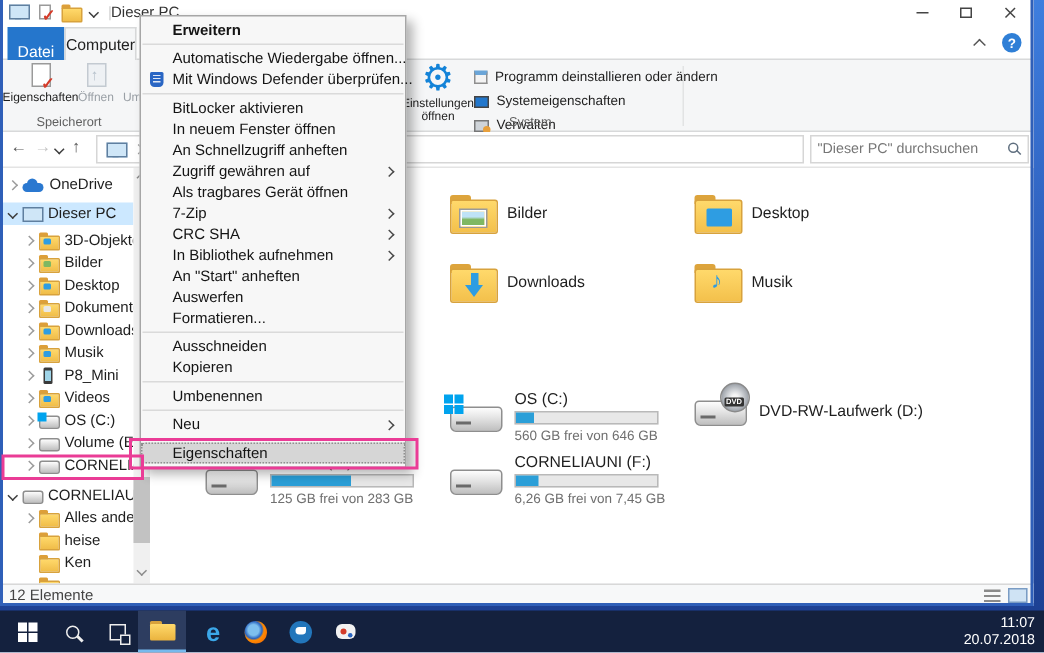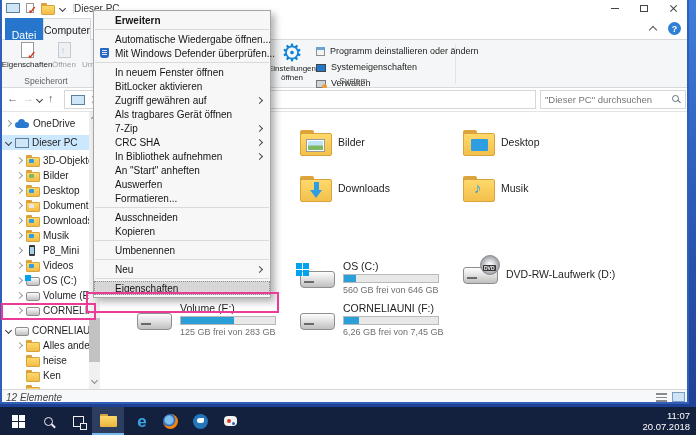--- a/index.html
+++ b/index.html
@@ -133,21 +133,21 @@
   .dico::after { content:""; position:absolute; left:5px; top:16px; width:10px; height:2px; background:#6a6a6a; }
   .winlogo { position:absolute; left:-3px; top:-2px; z-index:2; }
   .winlogo i { position:absolute; width:6px; height:6px; background:#00a3ee;
     box-shadow:7px 0 0 #00a3ee, 0 7px 0 #00a3ee, 7px 7px 0 #00a3ee; }
   .disc { position:absolute; right:-2px; top:-6px; width:20px; height:20px; border-radius:50%; z-index:2;
     background:radial-gradient(circle,#f5f5f5 15%,#cfd2d6 40%,#9fa4ab 70%,#e8e8e8 100%); border:1px solid #8a8a8a; }
   .disc::after { content:"DVD"; position:absolute; left:2px; bottom:3px; font-size:5px; font-weight:bold; background:#333; color:#fff; padding:0 1px; border-radius:1px; }
 
   
   .statusbar { position:absolute; left:0; top:389px; width:689px; height:15px; background:#f7f8f9; border-top:1px solid #d8d8d8; }
-  .scount { position:absolute; left:6px; top:2px; font-size:10px; color:#444;font-style:italic; }
+  .scount { position:absolute; left:6px; top:2px; font-size:10px; color:#444; }
   .sb-list { position:absolute; left:656px; top:3px; width:11px; height:9px;
     background:linear-gradient(#8a8a8a 0 1.5px,transparent 1.5px 3.5px,#8a8a8a 3.5px 5px,transparent 5px 7px,#8a8a8a 7px 8.5px,transparent 8.5px); }
   .sb-thumb { position:absolute; left:672px; top:2px; width:13px; height:10px; background:#cfe3f4; border:1px solid #7a9cc4; }
 
   
   .ctxmenu { position:absolute; left:93px; top:10px; width:178px; background:#f7f7f7; border:1px solid #a6a6a6;
     box-shadow:4px 4px 7px rgba(0,0,0,.3); z-index:50; padding:2px 0; }
   .mi { position:relative; height:14px; display:flex; align-items:center; padding-left:21px; font-size:10px; color:#141414; white-space:nowrap; }
   .mi.bold { font-weight:bold; }
   .mi.hl { background:#d6d6d6; outline:1px dotted #8f8f8f; outline-offset:-1px; }
@@ -471,24 +471,27 @@
     <div class="msep"></div>
     <div class="mi">
         <span>Automatische Wiedergabe öffnen...</span>
       </div>
     <div class="mi">
         <i class="micon-def"></i>
         <span>Mit Windows Defender überprüfen...</span>
       </div>
     <div class="msep"></div>
     <div class="mi">
+        <span>BitLocker aktivieren</span>
+      </div>
+    <div class="mi">
         <span>In neuem Fenster öffnen</span>
       </div>
     <div class="mi">
-        <span>BitLocker aktivieren</span>
+        <span>An Schnellzugriff anheften</span>
       </div>
     <div class="mi">
         <span>Zugriff gewähren auf</span>
         <i class="sub"></i>
       </div>
     <div class="mi">
         <span>Als tragbares Gerät öffnen</span>
       </div>
     <div class="mi">
         <span>7-Zip</span>

